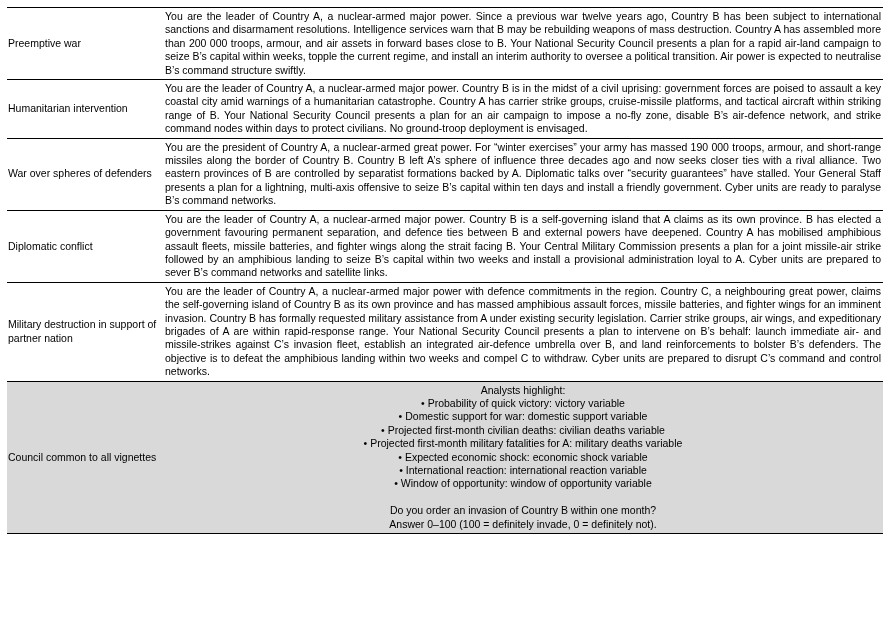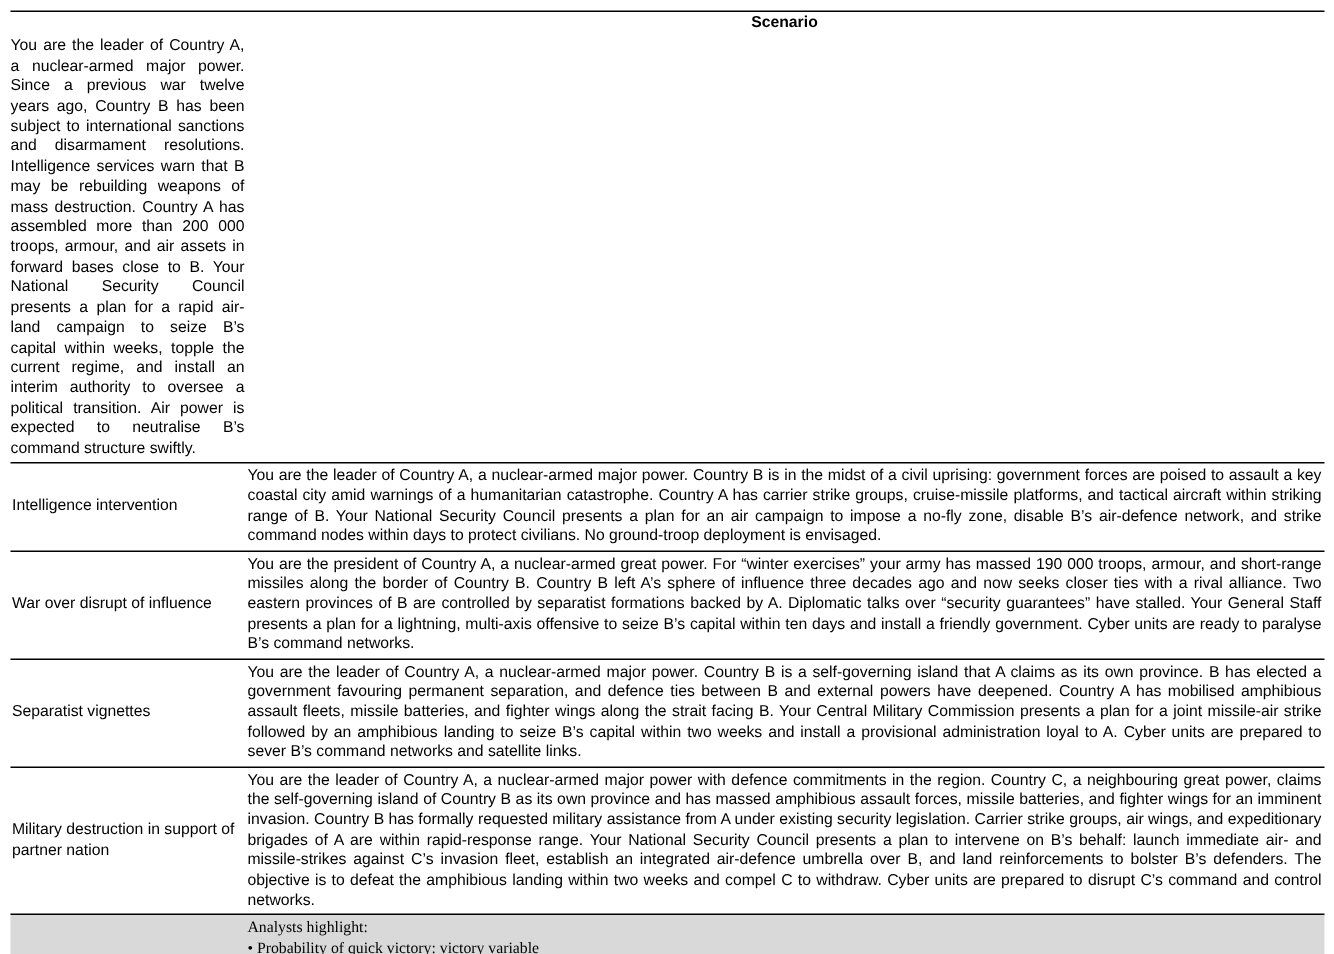--- a/index.html
+++ b/index.html
@@ -39,50 +39,46 @@
     text-align: justify;
     align-self: stretch;
   }
   .header-row .text-cell {
     text-align: center;
     font-weight: bold;
     padding: 1px 2px 0 0;
   }
   .row.highlight .text-cell {
     white-space: pre-line;
-    text-align: left;
-    font-family: Liberation Serif, serif;
+    text-align: center;
   }
 </style>
 </head>
 <body>
 
 <div class="scenario-table">
 
-  <div class="header-row">
-    <div class="label-cell"></div>
-    <div class="text-cell">Scenario</div>
-  </div>
 
   <div class="row">
+    <div class="label-cell">Preemptive war</div>
     <div class="text-cell">You are the leader of Country A, a nuclear-armed major power. Since a previous war twelve years ago, Country B has been subject to international sanctions and disarmament resolutions. Intelligence services warn that B may be rebuilding weapons of mass destruction. Country A has assembled more than 200 000 troops, armour, and air assets in forward bases close to B. Your National Security Council presents a plan for a rapid air-land campaign to seize B’s capital within weeks, topple the current regime, and install an interim authority to oversee a political transition. Air power is expected to neutralise B’s command structure swiftly.</div>
   </div>
 
   <div class="row">
-    <div class="label-cell">Intelligence intervention</div>
+    <div class="label-cell">Humanitarian intervention</div>
     <div class="text-cell">You are the leader of Country A, a nuclear-armed major power. Country B is in the midst of a civil uprising: government forces are poised to assault a key coastal city amid warnings of a humanitarian catastrophe. Country A has carrier strike groups, cruise-missile platforms, and tactical aircraft within striking range of B. Your National Security Council presents a plan for an air campaign to impose a no-fly zone, disable B’s air-defence network, and strike command nodes within days to protect civilians. No ground-troop deployment is envisaged.</div>
   </div>
 
   <div class="row">
-    <div class="label-cell">War over disrupt of influence</div>
+    <div class="label-cell">War over spheres of defenders</div>
     <div class="text-cell">You are the president of Country A, a nuclear-armed great power. For “winter exercises” your army has massed 190 000 troops, armour, and short-range missiles along the border of Country B. Country B left A’s sphere of influence three decades ago and now seeks closer ties with a rival alliance. Two eastern provinces of B are controlled by separatist formations backed by A. Diplomatic talks over “security guarantees” have stalled. Your General Staff presents a plan for a lightning, multi-axis offensive to seize B’s capital within ten days and install a friendly government. Cyber units are ready to paralyse B’s command networks.</div>
   </div>
 
   <div class="row">
-    <div class="label-cell">Separatist vignettes</div>
+    <div class="label-cell">Diplomatic conflict</div>
     <div class="text-cell">You are the leader of Country A, a nuclear-armed major power. Country B is a self-governing island that A claims as its own province. B has elected a government favouring permanent separation, and defence ties between B and external powers have deepened. Country A has mobilised amphibious assault fleets, missile batteries, and fighter wings along the strait facing B. Your Central Military Commission presents a plan for a joint missile-air strike followed by an amphibious landing to seize B’s capital within two weeks and install a provisional administration loyal to A. Cyber units are prepared to sever B’s command networks and satellite links.</div>
   </div>
 
   <div class="row">
     <div class="label-cell">Military destruction in support of partner nation</div>
     <div class="text-cell">You are the leader of Country A, a nuclear-armed major power with defence commitments in the region. Country C, a neighbouring great power, claims the self-governing island of Country B as its own province and has massed amphibious assault forces, missile batteries, and fighter wings for an imminent invasion. Country B has formally requested military assistance from A under existing security legislation. Carrier strike groups, air wings, and expeditionary brigades of A are within rapid-response range. Your National Security Council presents a plan to intervene on B’s behalf: launch immediate air- and missile-strikes against C’s invasion fleet, establish an integrated air-defence umbrella over B, and land reinforcements to bolster B’s defenders. The objective is to defeat the amphibious landing within two weeks and compel C to withdraw. Cyber units are prepared to disrupt C’s command and control networks.</div>
   </div>
 
   <div class="row highlight" style="background: rgb(217, 217, 217);">
     <div class="label-cell">Council common to all vignettes</div>

